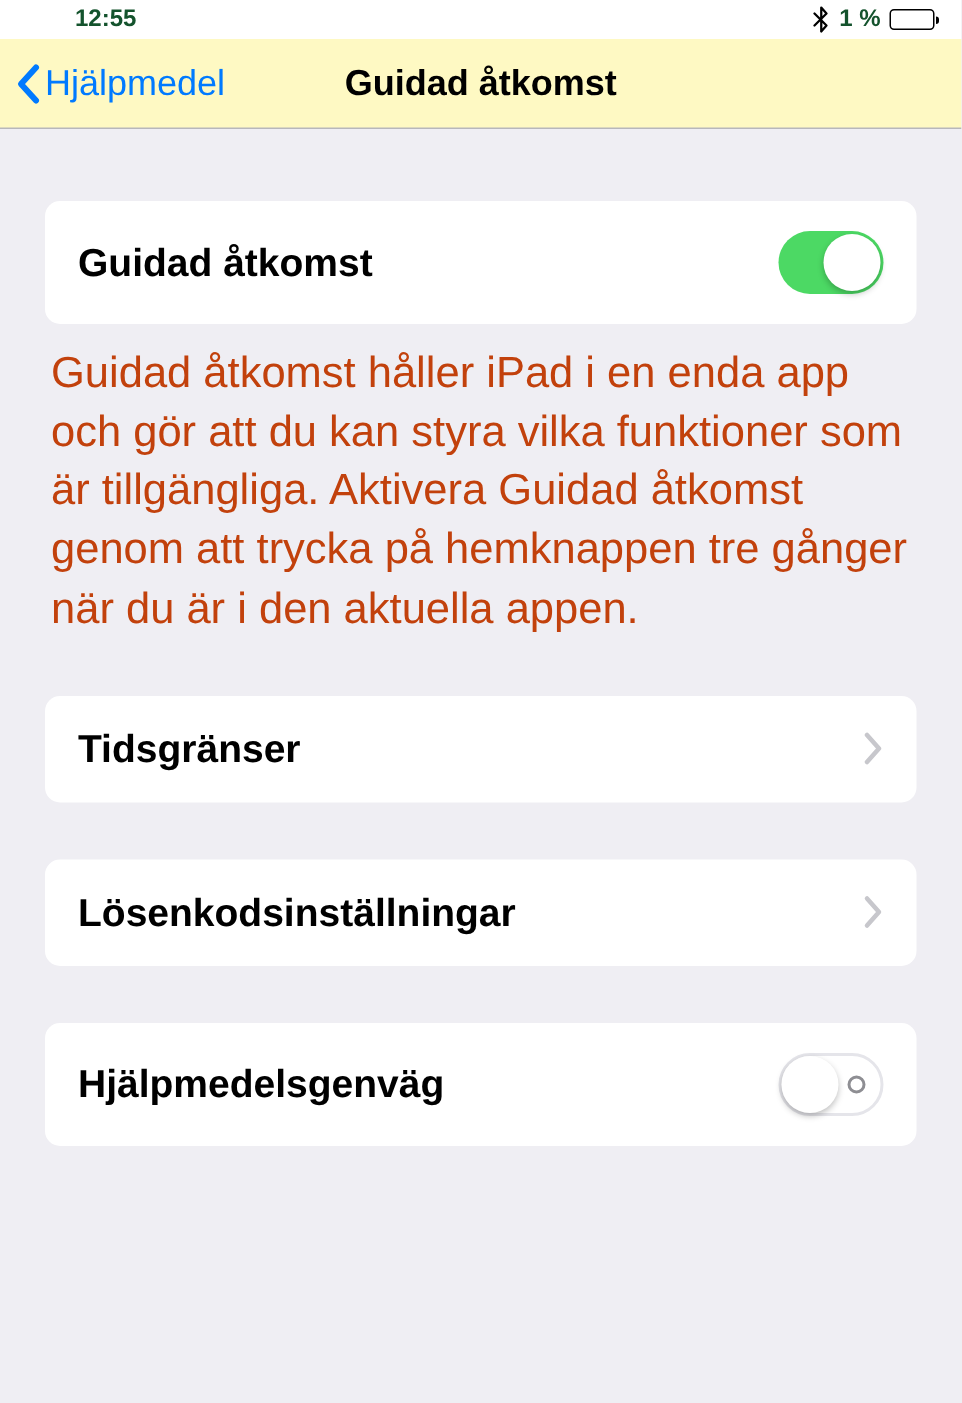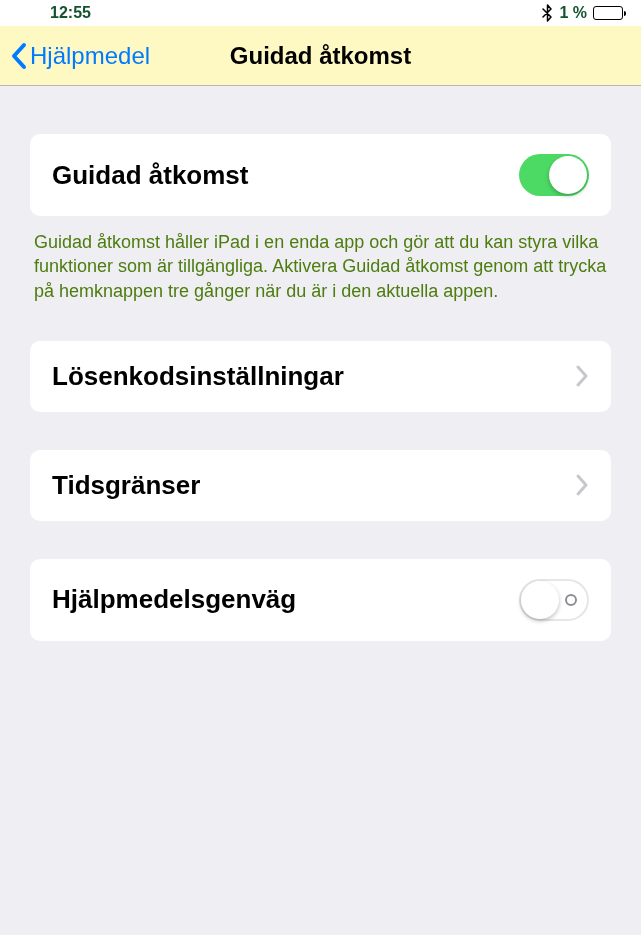--- a/index.html
+++ b/index.html
@@ -141,22 +141,22 @@
     }
     .toggle.off::after{
       content:"";
       position:absolute;
       right:10px;
       top:50%;
       transform:translateY(-50%);
       width:8px;height:8px;border:2px solid #8e8e93;border-radius:50%;
     }
     .footer-text {
-      color: #4d7c0f;
-      font-size: 18px;
+      color: #c2410c;
+      font-size: 29px;
       line-height: 1.35;
       padding: 14px 4px 0 4px;
     }
     .chevron {
       color: #c7c7cc;
       flex-shrink:0;
     }
     .chevron svg{display:block;}
   </style>
 </head>
@@ -196,42 +196,42 @@
       <span>Guidad åtkomst</span>
       <span class="toggle on">
           <span class="knob"></span>
         </span>
     </div>
     <div class="footer-text">Guidad åtkomst håller iPad i en enda app och gör att du kan styra vilka funktioner som är tillgängliga. Aktivera Guidad åtkomst genom att trycka på hemknappen tre gånger när du är i den aktuella appen.</div>
   </div>
 
   <div class="group">
     <div class="cell">
+      <span>Tidsgränser</span>
+      <span class="chevron">
+        <svg width="14" height="24" viewBox="0 0 14 24">
+            <path d="M3 3 L11 12 L3 21" stroke="#c7c7cc" stroke-width="3" fill="none" stroke-linecap="round" stroke-linejoin="round"></path>
+          </svg>
+      </span>
+    </div>
+  </div>
+
+  <div class="group">
+    <div class="cell">
       <span>Lösenkodsinställningar</span>
       <span class="chevron">
         <svg width="14" height="24" viewBox="0 0 14 24">
             <path d="M3 3 L11 12 L3 21" stroke="#c7c7cc" stroke-width="3" fill="none" stroke-linecap="round" stroke-linejoin="round"></path>
           </svg>
       </span>
     </div>
   </div>
 
   <div class="group">
     <div class="cell">
-      <span>Tidsgränser</span>
-      <span class="chevron">
-        <svg width="14" height="24" viewBox="0 0 14 24">
-            <path d="M3 3 L11 12 L3 21" stroke="#c7c7cc" stroke-width="3" fill="none" stroke-linecap="round" stroke-linejoin="round"></path>
-          </svg>
-      </span>
-    </div>
-  </div>
-
-  <div class="group">
-    <div class="cell">
       <span>Hjälpmedelsgenväg</span>
       <span class="toggle off">
           <span class="knob"></span>
         </span>
     </div>
   </div>
 
 </div>
 
 </body></html>

